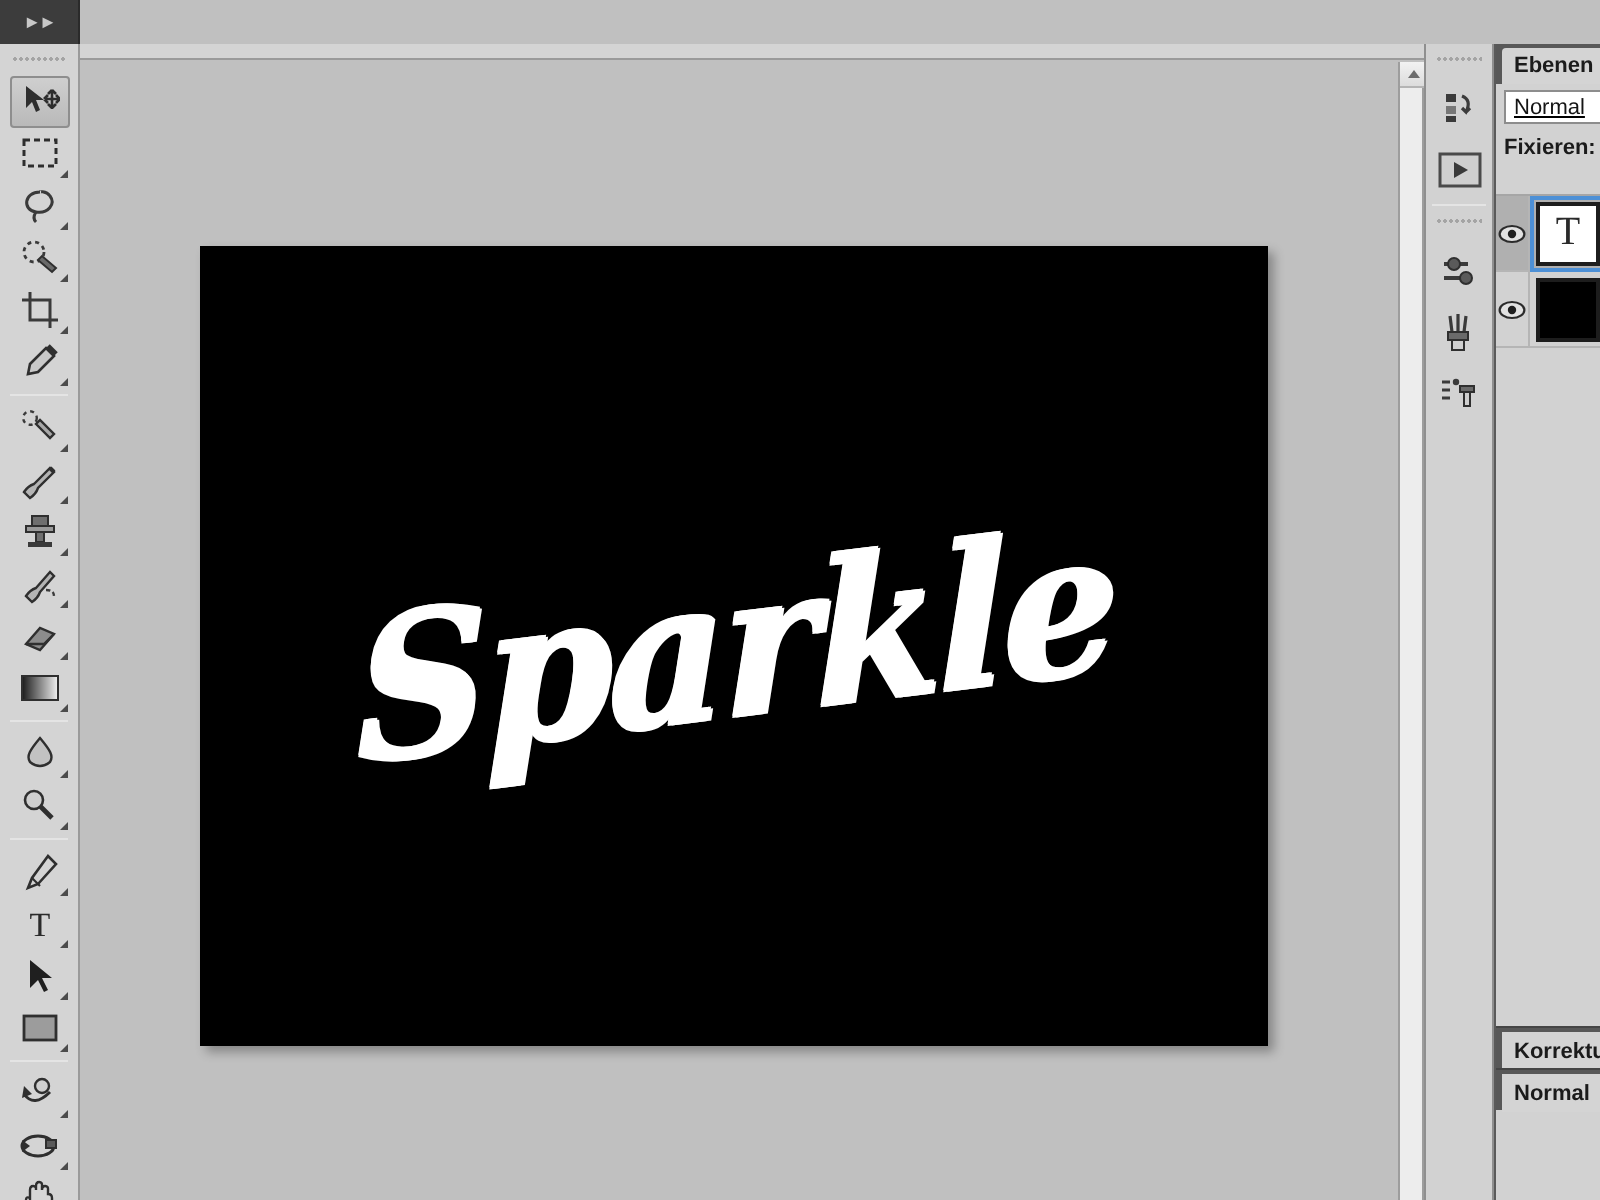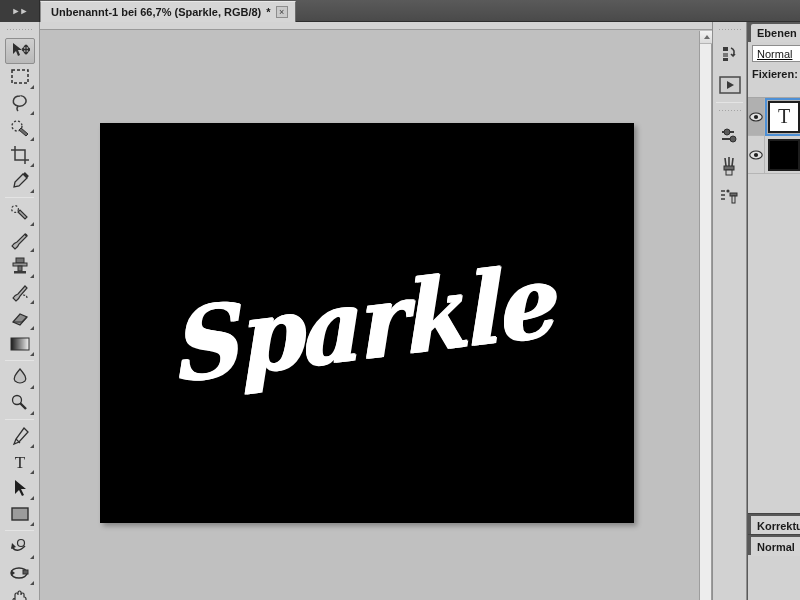--- a/index.html
+++ b/index.html
@@ -189,27 +189,20 @@
 </style>
 </head>
 <body>
 
 <div id="app">
 
   <div class="collapse-strip">
     <span class="chev">►►</span>
   </div>
 
-  <div class="tabbar">
-    <div class="doc-tab" id="docTab">
-      <span>Unbenannt-1 bei 66,7% (Sparkle, RGB/8)</span>
-      <span class="mod">*</span>
-      <span class="tab-close">×</span>
-    </div>
-  </div>
   <div class="optbar"></div>
 
   <div class="toolcol">
     <div class="grip"></div>
     <div id="toolsHost">
         <div class="tool sel">
           <svg width="20" height="20" viewBox="0 0 20 20">
             <polygon points="3,2 3,13 6,10 8,15 10,14 8,9 12,9" fill="#2e2e2e"></polygon>
             <path d="M16 4 v9 M12 8.5 h8 M16 4 l-2 2 M16 4 l2 2 M16 13 l-2 -2 M16 13 l2 -2 M12 8.5 l2 -2 M12 8.5 l2 2 M20 8.5 l-2 -2 M20 8.5 l-2 2" stroke="#2e2e2e" stroke-width="1.3" fill="none"></path>
           </svg>

